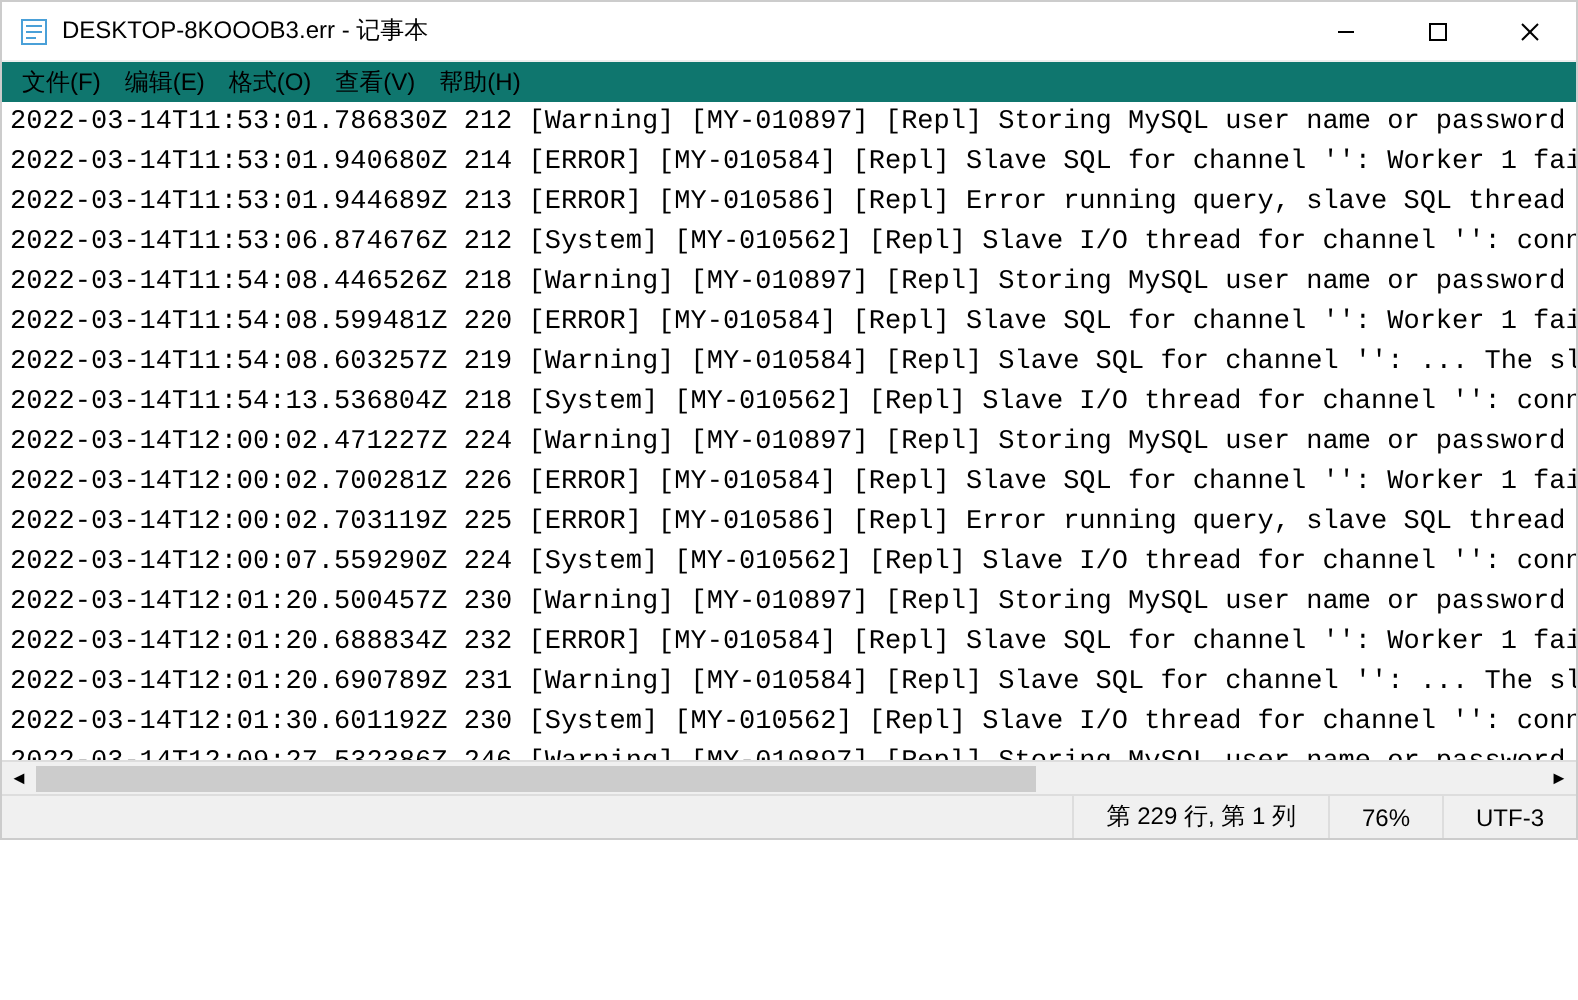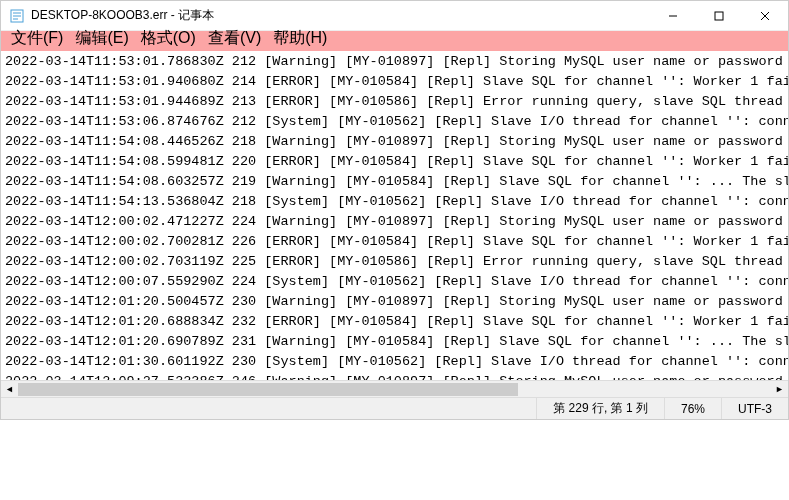--- a/index.html
+++ b/index.html
@@ -3,21 +3,21 @@
 <meta charset="utf-8">
 <style>
   * { margin: 0; padding: 0; box-sizing: border-box; }
   body { font-family: "Microsoft YaHei", "Segoe UI", sans-serif; font-size: 12px; background: #fff; overflow: hidden; }
   .window { width: 789px; height: 420px; display: flex; flex-direction: column; border: 1px solid #ccc; background: #fff; }
   .titlebar { height: 30px; background: #fff; display: flex; align-items: center; padding: 0 0 0 8px; border-bottom: 1px solid #eee; }
   .titlebar-icon { width: 16px; height: 16px; margin-right: 6px; display: inline-flex; align-items: center; justify-content: center; }
   .titlebar-title { flex: 1; font-size: 12px; color: #000; }
   .win-controls { display: flex; height: 100%; }
   .win-btn { width: 46px; height: 100%; display: flex; align-items: center; justify-content: center; font-size: 10px; cursor: pointer; }
-  .menubar { height: 20px; display: flex; align-items: flex-end; padding: 0 4px; font-size: 16px; background: #fca5a5; }
+  .menubar { height: 20px; display: flex; align-items: flex-start; padding: 0 4px; font-size: 12px; background: #0f766e; }
   .menu-item { padding: 2px 6px; cursor: pointer; }
   .content-wrap { flex: 1; display: flex; flex-direction: column; overflow: hidden; }
   .content { flex: 1; overflow: hidden; padding: 0; font-family: Consolas, "Courier New", monospace; font-size: 13.5px; line-height: 20px; white-space: nowrap; color: #000; }
   .content-inner { padding: 1px 4px; }
   .log-line { white-space: nowrap; }
   .hscroll { height: 17px; background: #f0f0f0; display: flex; align-items: center; border-top: 1px solid #ddd; }
   .hscroll-btn { width: 17px; height: 17px; background: #f0f0f0; display: flex; align-items: center; justify-content: center; font-size: 9px; cursor: pointer; }
   .hscroll-track { flex: 1; height: 100%; position: relative; }
   .hscroll-thumb { position: absolute; left: 0; top: 2px; width: 500px; height: 13px; background: #ccc; }
   .statusbar { height: 22px; background: #f0f0f0; display: flex; align-items: center; font-size: 12px; border-top: 1px solid #ddd; padding-left: 24px; }

